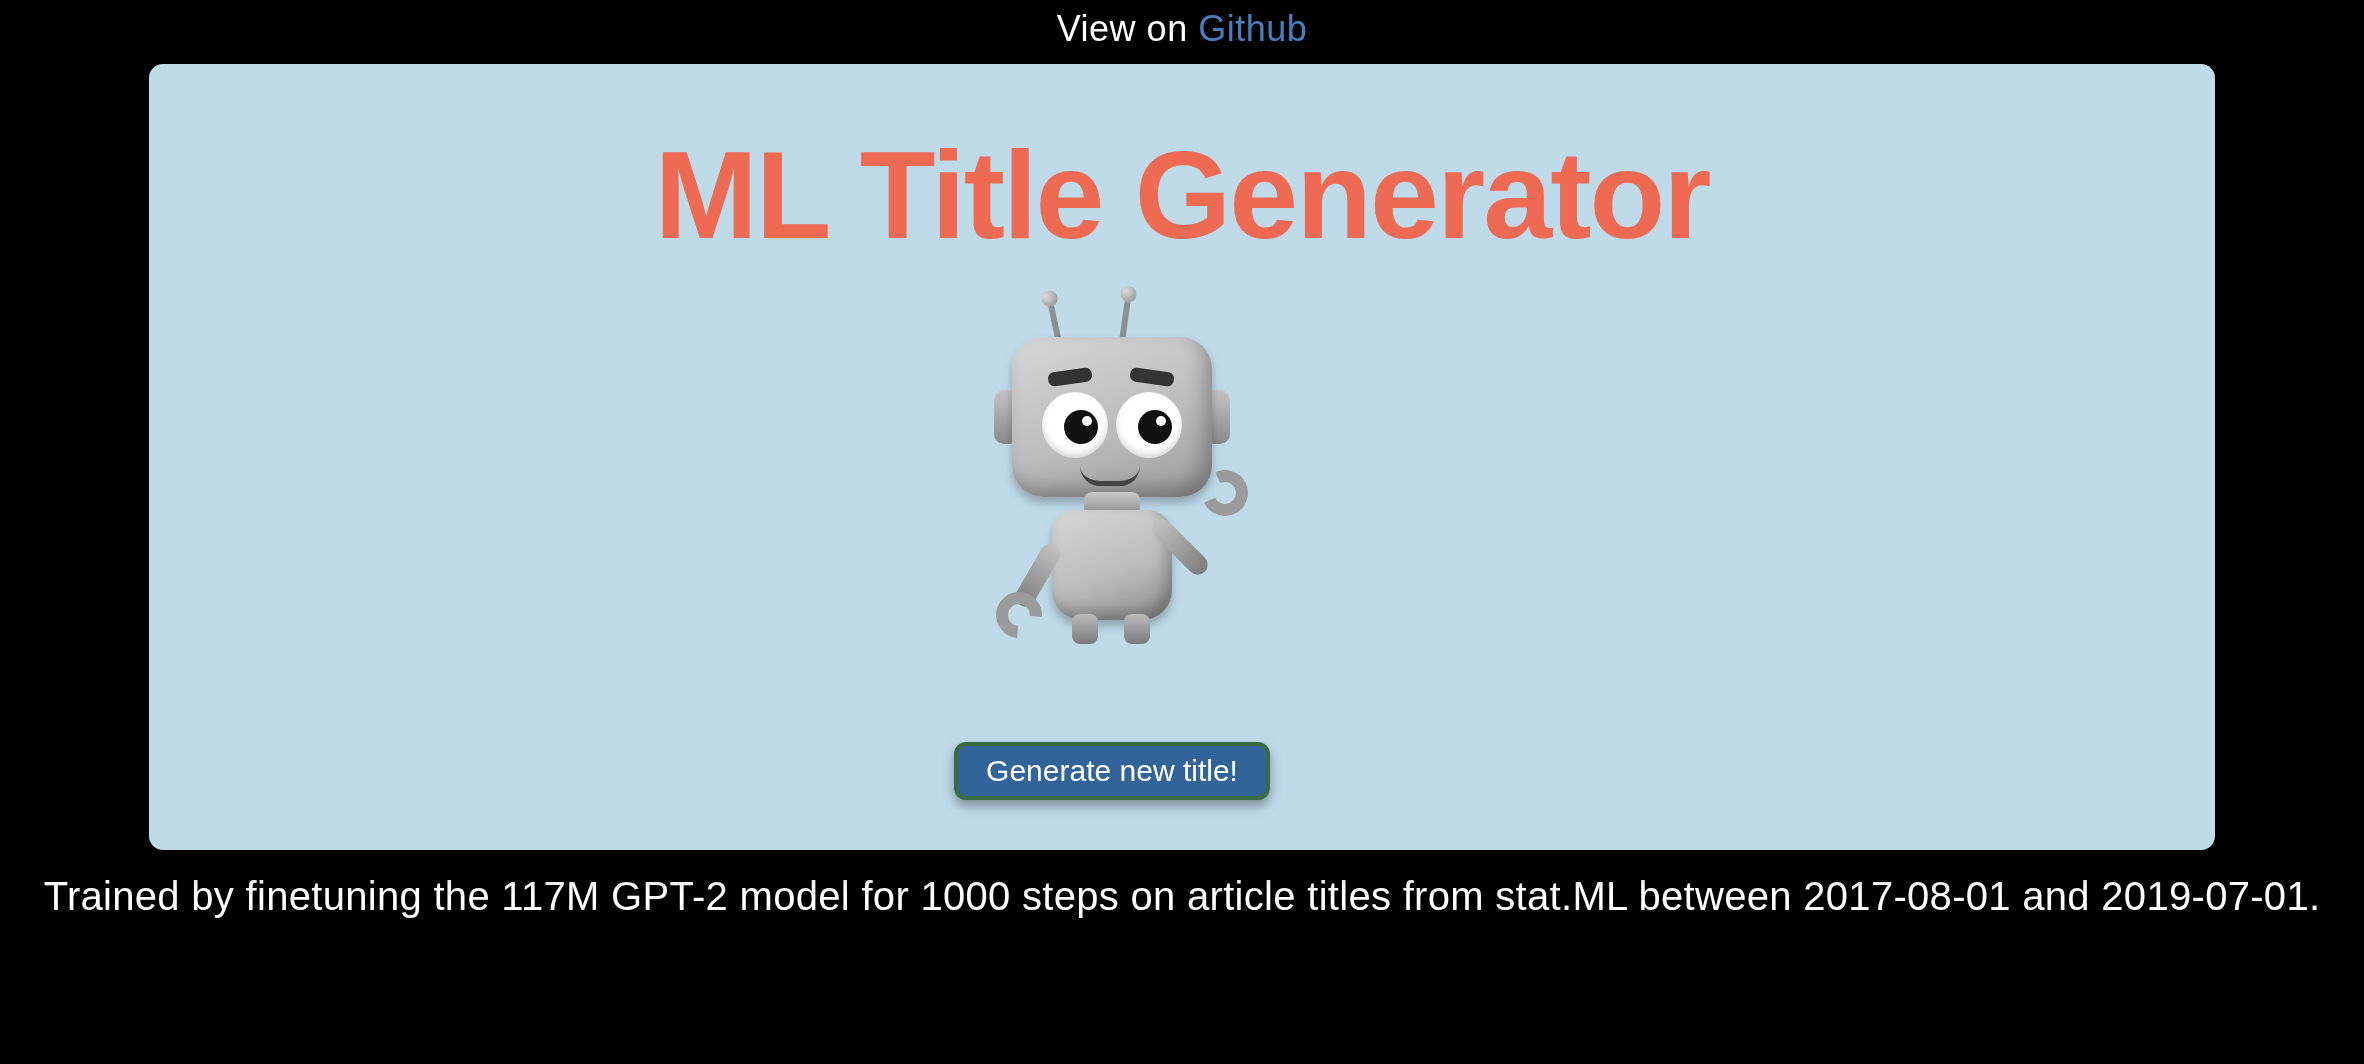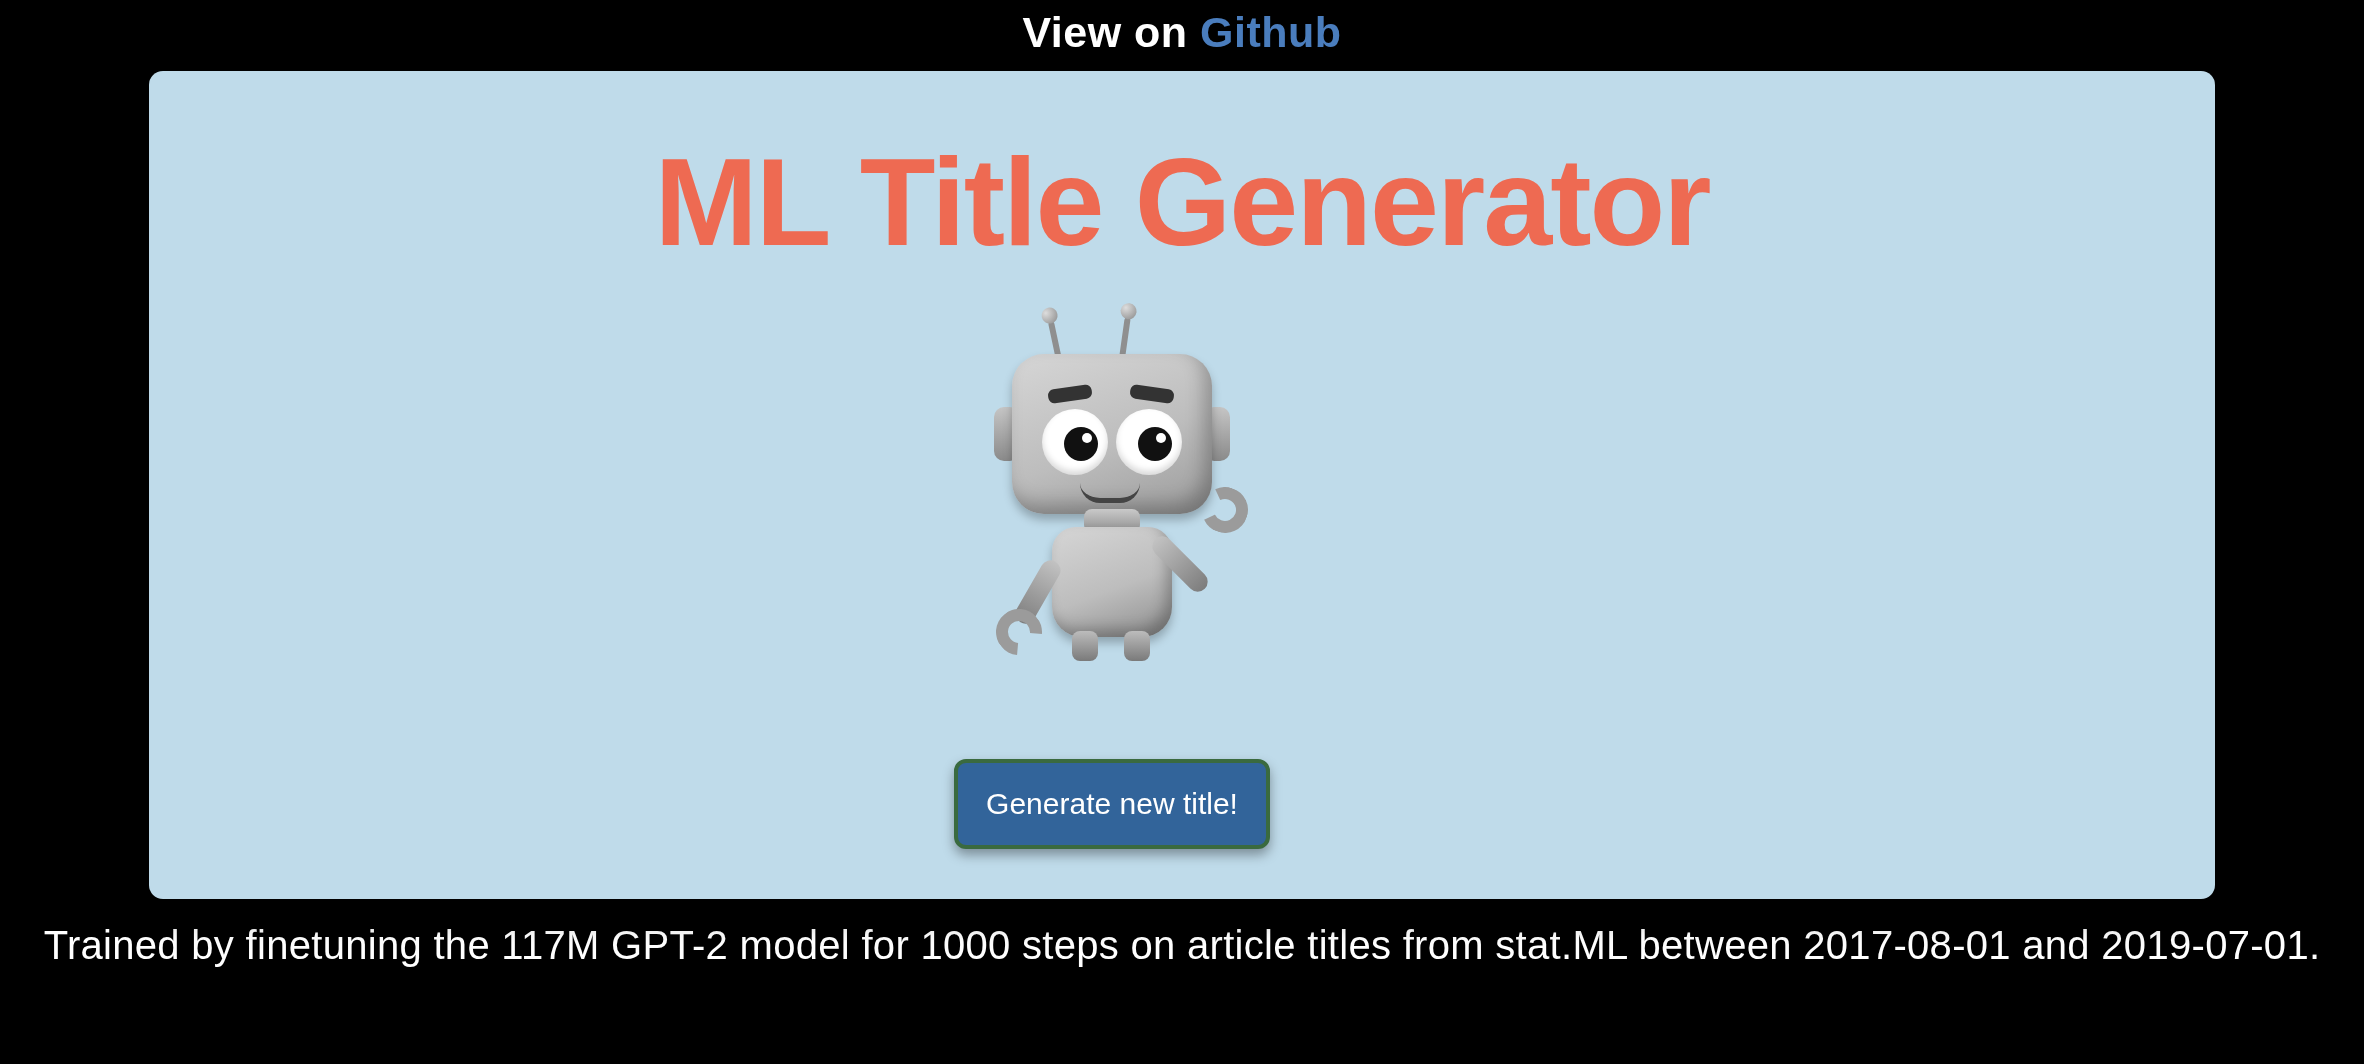--- a/index.html
+++ b/index.html
@@ -7,25 +7,24 @@
   background: #000;
   font-family: -apple-system, BlinkMacSystemFont, "Helvetica Neue", Arial, sans-serif;
   width: 2364px;
   height: 1064px;
   overflow: hidden;
   display: flex;
   flex-direction: column;
   align-items: center;
 }
 .top-link {
-  font-size: 43px;
+  font-size: 36px;
   color: #fff;
   padding: 8px 0 14px 0;
   letter-spacing: 0.5px;
-  font-weight: bold;
 }
 .top-link a {
   color: #4a7dbd;
   text-decoration: none;
 }
 .card {
   background: #bfdbea;
   width: 2066px;
   border-radius: 14px;
   box-shadow: 0 14px 30px rgba(0,0,0,0.6);
@@ -33,21 +32,21 @@
   position: relative;
   display: flex;
   flex-direction: column;
 }
 .title {
   color: #ee6a52;
   font-weight: 700;
   font-size: 124px;
   text-align: center;
   letter-spacing: -2px;
-  margin-bottom: 26px;
+  margin-bottom: 16px;
 }
 .content-row {
   display: flex;
   align-items: flex-start;
   justify-content: center;
   gap: 200px;
   margin-top: 0;
 }
 .robot-col {
   display: flex;
@@ -209,21 +208,21 @@
   font-size: 28px;
   color: #111;
   text-align: center;
 }
 .gen-btn {
   margin-top: 80px;
   align-self: center;
   background: #32649a;
   color: #fff;
   font-size: 30px;
-  padding: 24px 28px;
+  padding: 8px 28px;
   border: 4px solid #3a6a3f;
   border-radius: 12px;
   cursor: pointer;
   box-shadow: 0 6px 12px rgba(0,0,0,0.35);
 }
 .footer {
   color: #fff;
   font-size: 40px;
   margin-top: 24px;
   letter-spacing: 0.3px;

